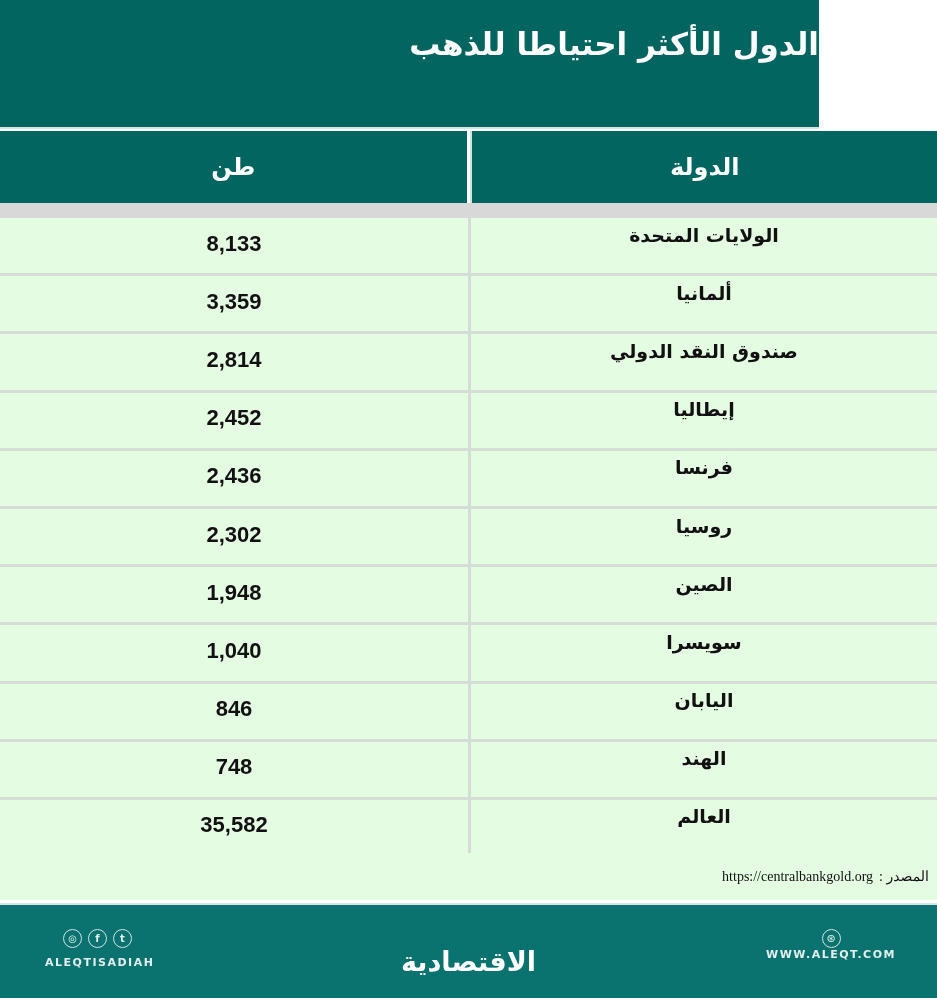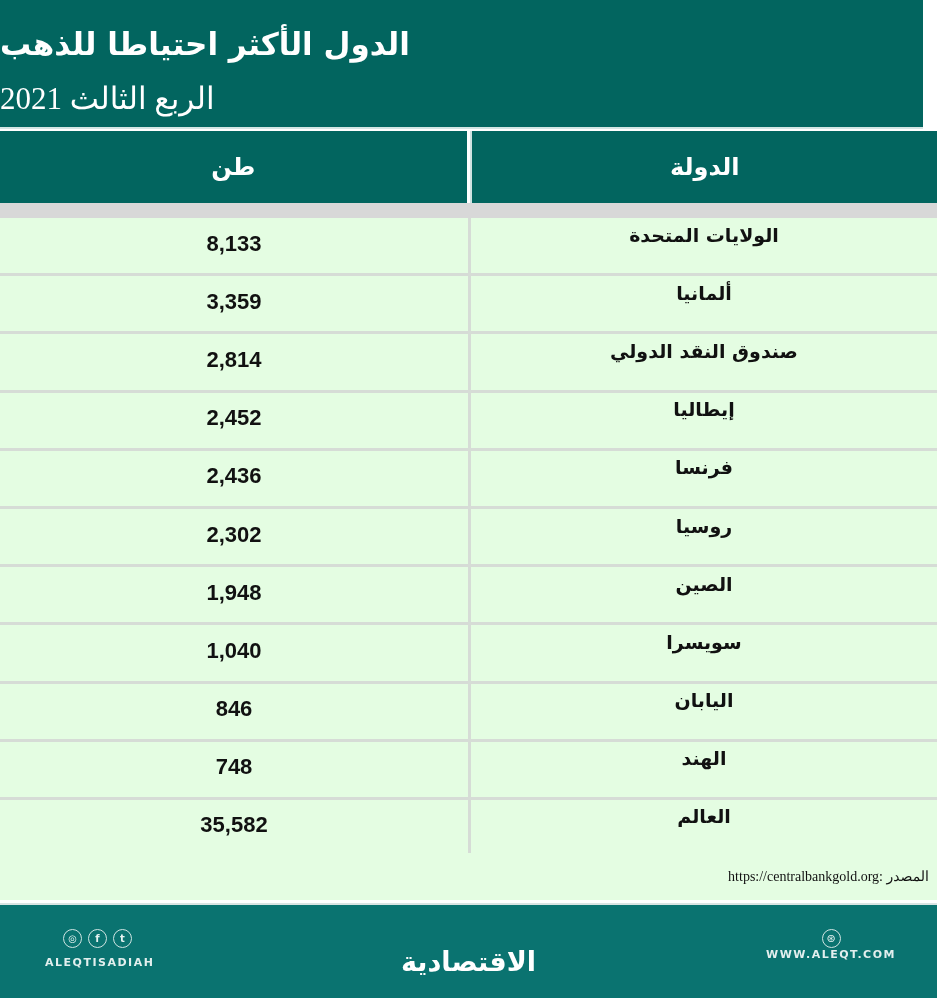--- a/index.html
+++ b/index.html
@@ -1,21 +1,21 @@
 <!DOCTYPE html>
 <html><head>
   <meta charset="utf-8">
   <style>
     * { box-sizing: border-box; margin: 0; padding: 0; }
     html, body { width: 937px; height: 1000px; background: #ffffff; overflow: hidden; }
     body { font-family: "DejaVu Sans", "Liberation Sans", sans-serif; position: relative; }
 
     .title-block {
-      position: absolute; left: 0; top: 0; width: 923px; height: 129px;
-      background: #02655f; color: #ffffff; text-align: left;
+      position: absolute; left: 0; top: 0; width: 819px; height: 129px;
+      background: #02655f; color: #ffffff; text-align: right;
       border-bottom: 2px solid #d4e6e4;
     }
     .title-main {
       position: absolute; left: 0; right: 0; top: 26px;
       font-family: "DejaVu Sans", sans-serif; font-weight: bold; font-size: 31px;
       direction: rtl; letter-spacing: 0.5px;
     }
     .title-sub {
       position: absolute; left: 0; right: 0; top: 80px;
       font-family: "Liberation Serif", "DejaVu Serif", serif; font-size: 31px;
@@ -58,21 +58,21 @@
       font-family: "Liberation Sans", sans-serif; font-weight: bold; font-size: 22px; color: #111;
       padding-bottom: 4px;
     }
 
     .source-row {
       position: absolute; left: 0; top: 853px; width: 937px; height: 47px;
       background: #e4fde2; direction: rtl; padding-right: 8px;
       display: flex; align-items: center;
     }
     .source-row span { font-family: "Liberation Serif", serif; font-size: 14px; color: #111; }
-    .source-label { }
+    .source-label { margin-left: 6px; }
 
     .footer {
       position: absolute; left: 0; top: 903px; width: 937px; height: 95px;
       background: #0a7370; border-top: 2px solid #d9e4e2;
     }
     .footer-left {
       position: absolute; left: 45px; top: 24px; width: 105px; text-align: center;
     }
     .social-icons { display: flex; justify-content: center; gap: 6px; }
     .social-icon {
@@ -100,21 +100,20 @@
     .footer-url {
       margin-top: 0; font-family: "DejaVu Sans", sans-serif; font-size: 11px;
       color: #e2efee; letter-spacing: 1.5px; font-weight: bold;
     }
   </style>
 </head>
 <body>
 
 <div class="title-block">
   <div class="title-main">الدول الأكثر احتياطا للذهب</div>
-  <div class="title-sub">الربع الثالث 2021</div>
 </div>
 
 <div class="header-row">
   <div class="header-cell country">الدولة</div>
   <div class="header-divider"></div>
   <div class="header-cell tons">طن</div>
 </div>
 
 <div class="spacer-row"></div>
 

